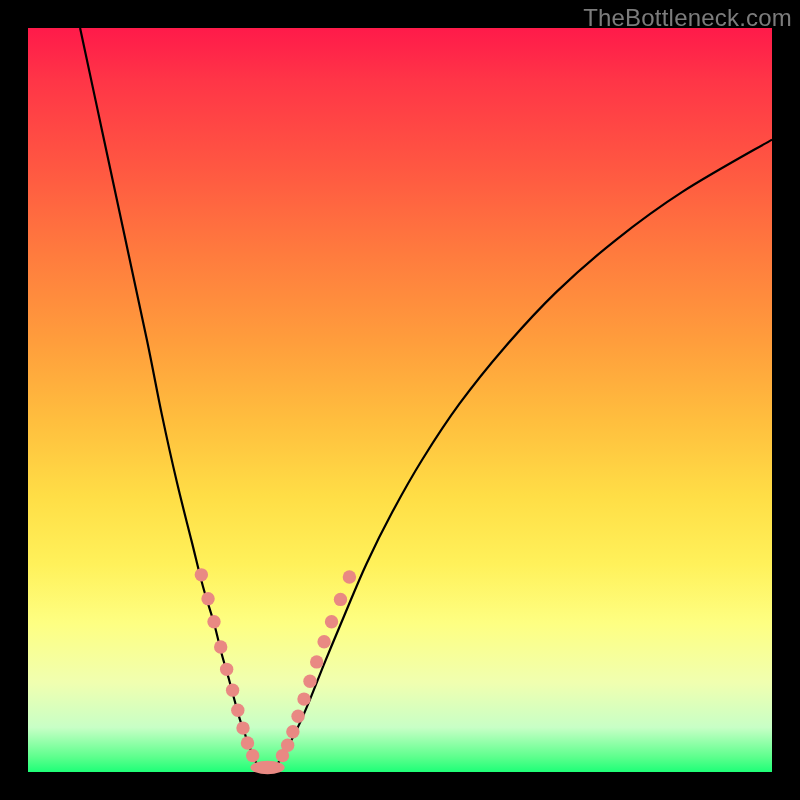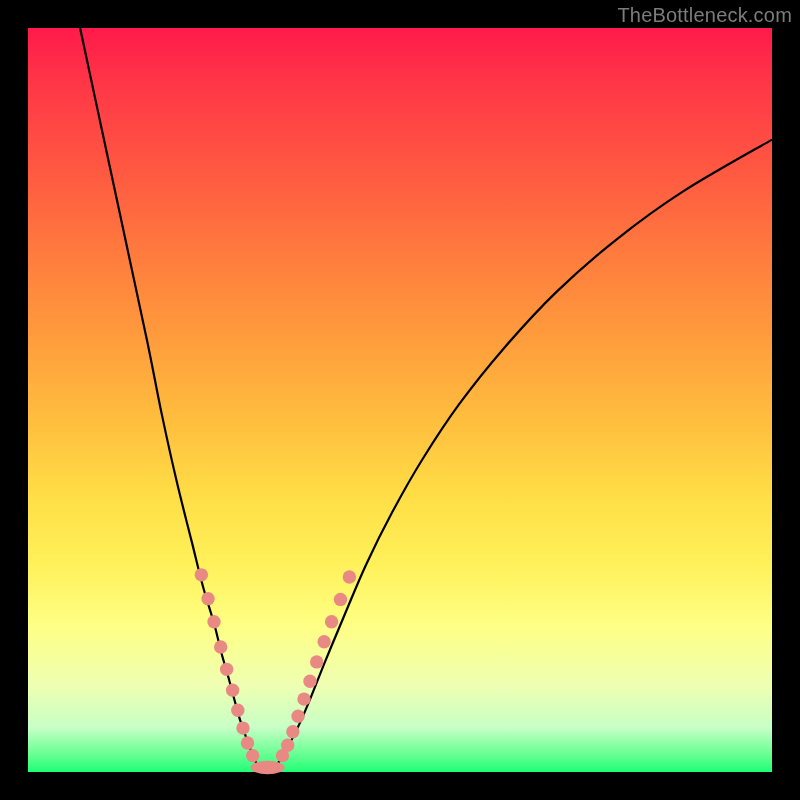--- a/index.html
+++ b/index.html
@@ -31,21 +31,21 @@
       #c8ffc6 94%,
       #5dff8d 98%,
       #1eff77 100%
     );
   }
   .watermark {
     position: absolute;
     top: 4px;
     right: 8px;
     color: #7c7c7c;
-    font-size: 20px;
+    font-size: 24px;
     font-weight: 500;
     letter-spacing: 0.2px;
     z-index: 50;
   }
   svg.plot {
     position: absolute;
     left: 0;
     top: 0;
     width: 744px;
     height: 744px;

